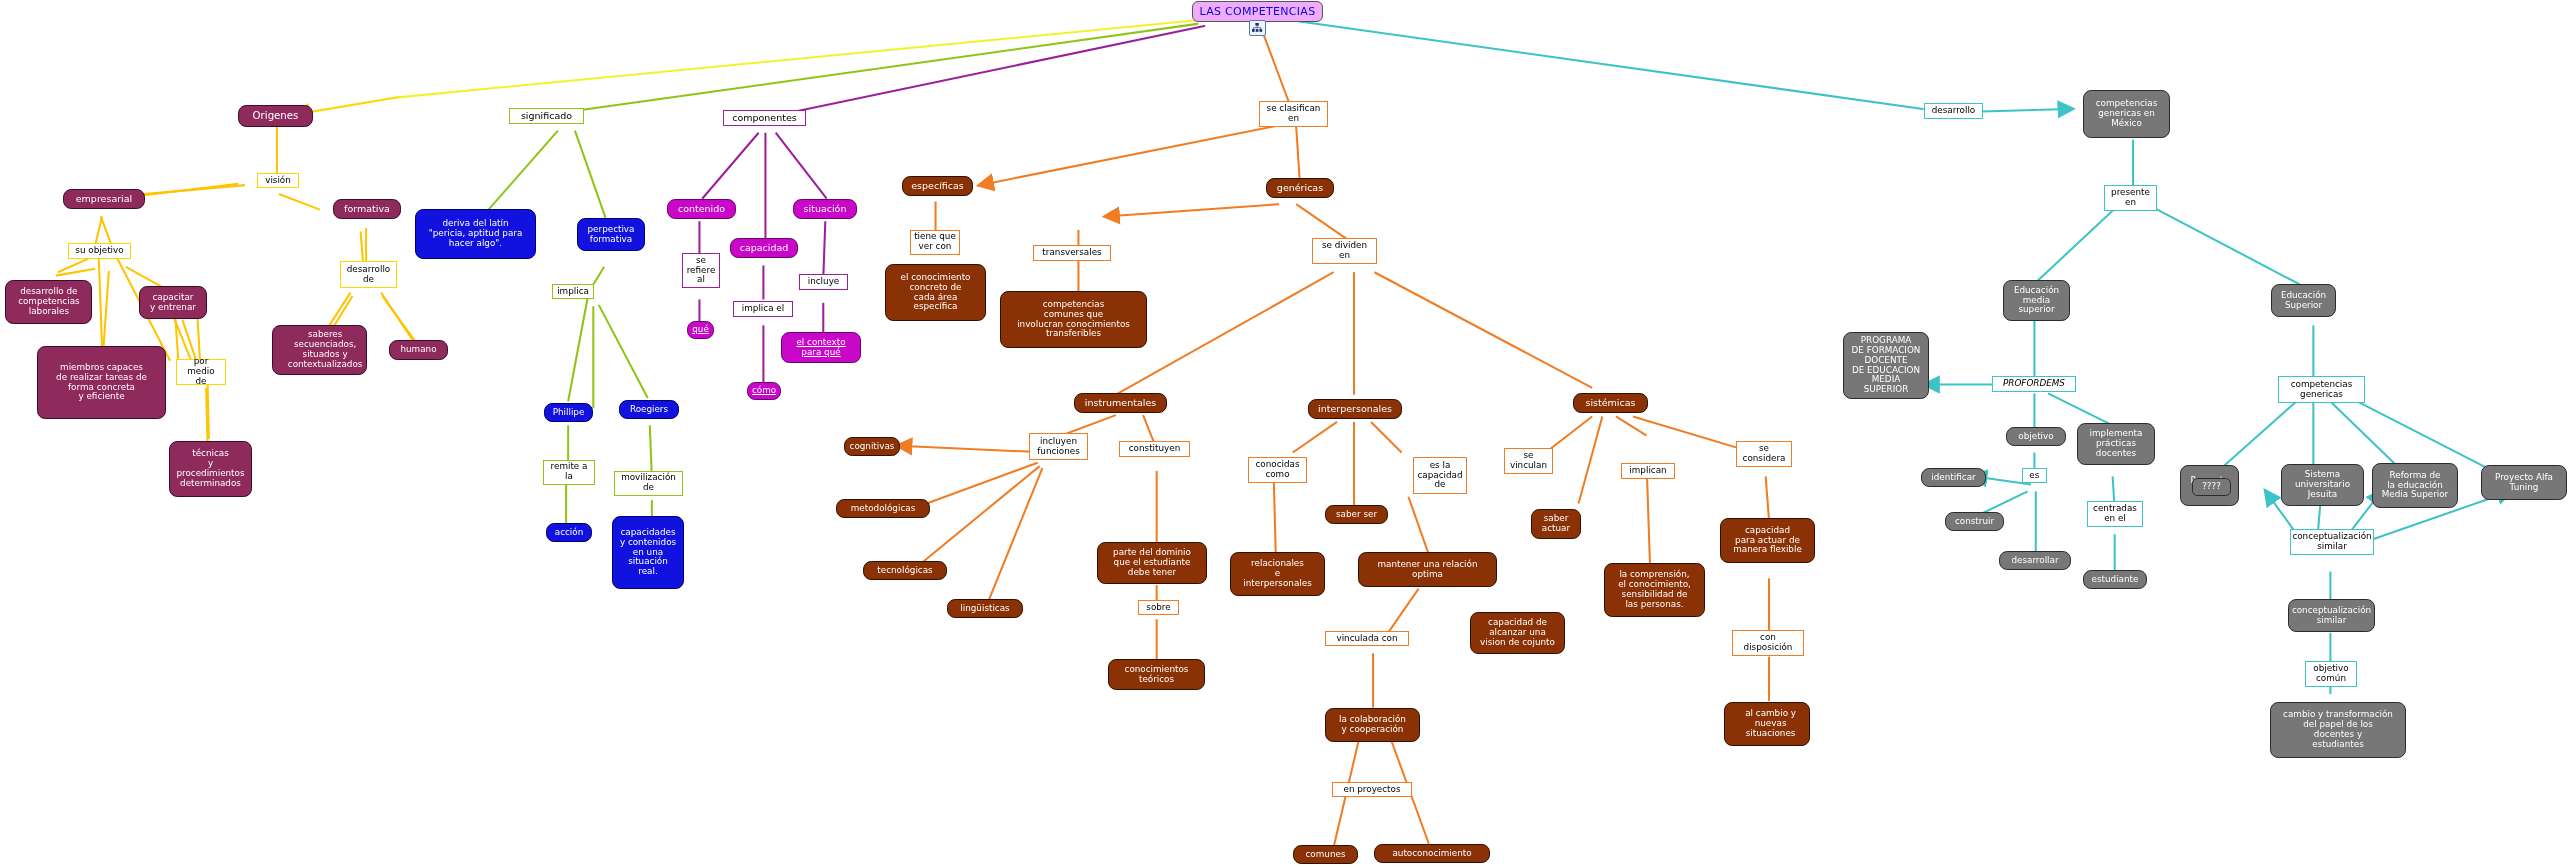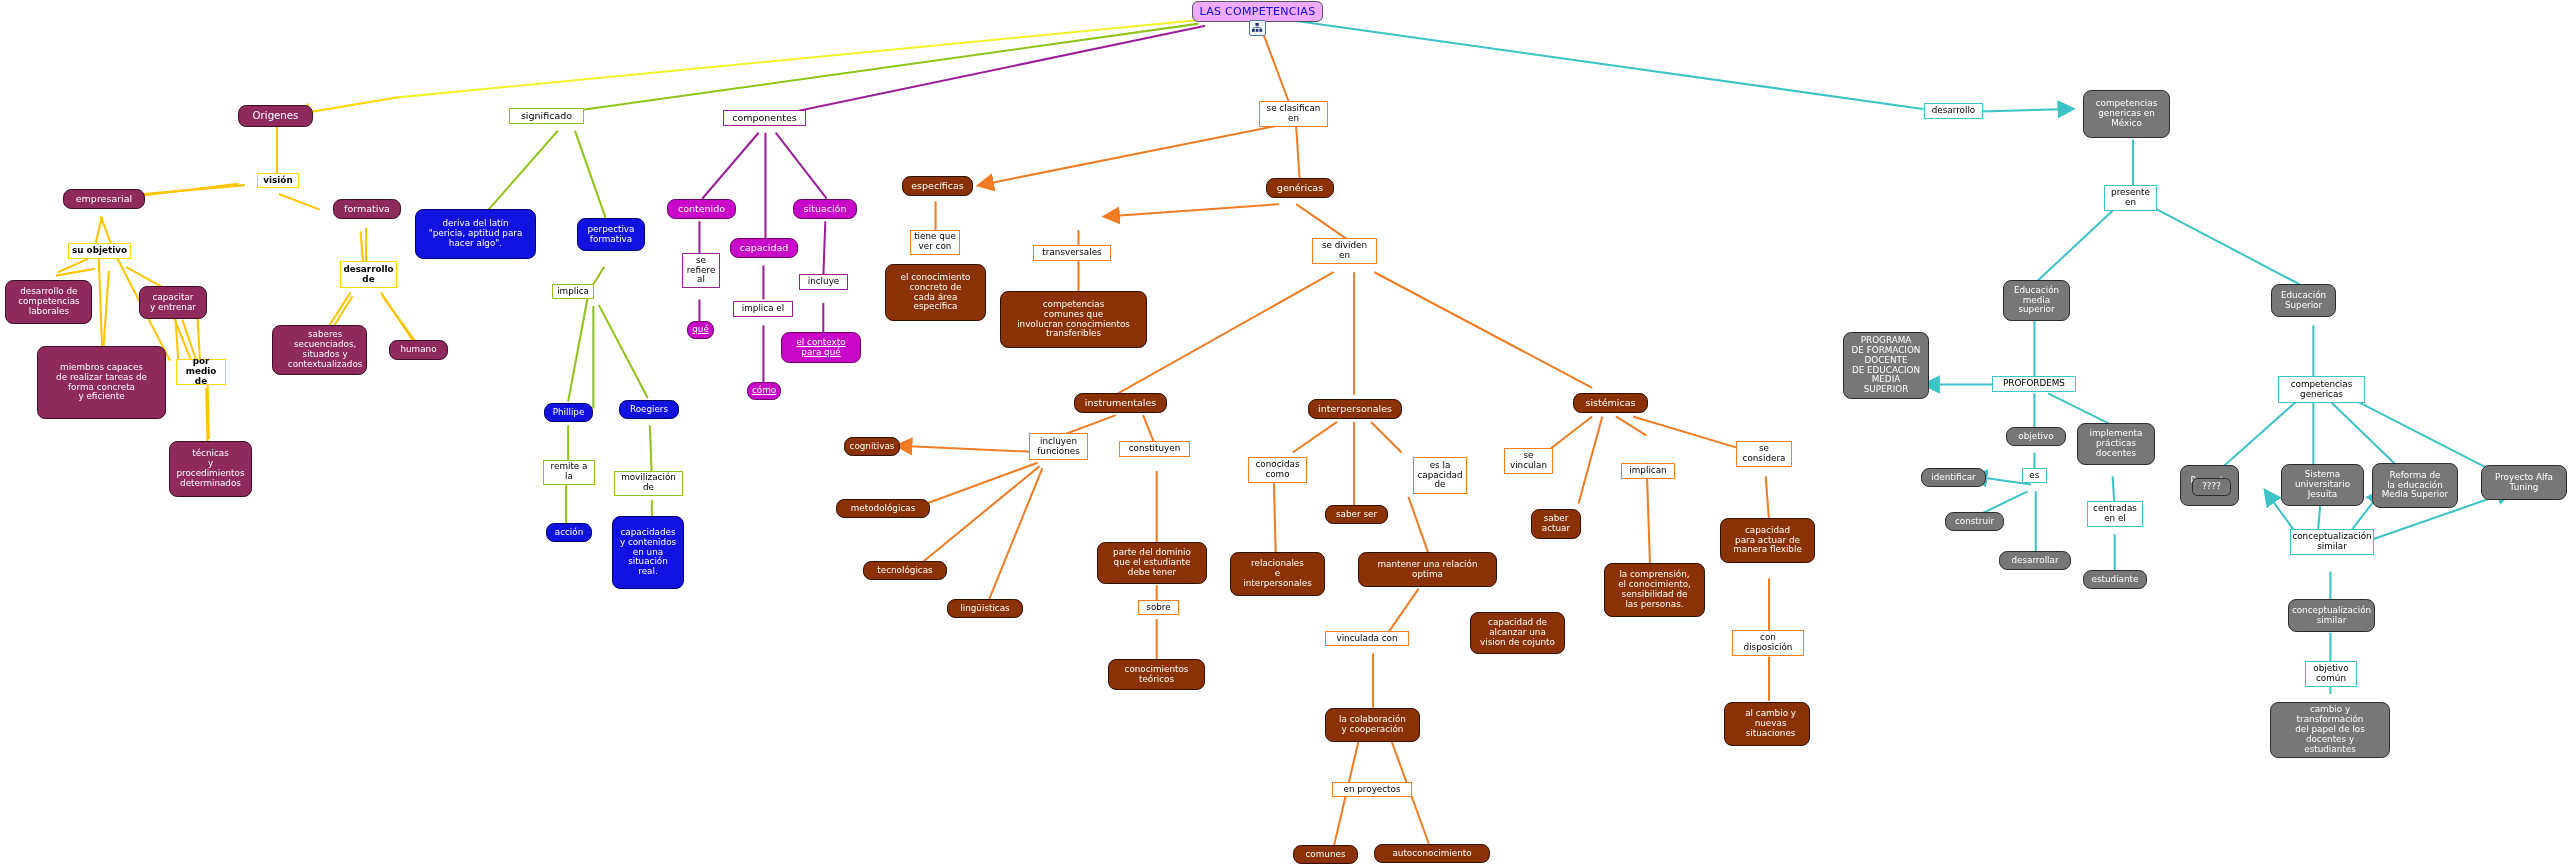--- a/index.html
+++ b/index.html
@@ -37,21 +37,21 @@
     white-space:pre-line;
   }
 
   
   .c-maroon{background:#8e2a5c;border-color:#3a0d26;}
   .c-blue{background:#1212e0;border-color:#00006a;}
   .c-magenta{background:#c907c9;border-color:#6a046a;}
   .c-brown{background:#8a3206;border-color:#2e1002;}
   .c-gray{background:#777777;border-color:#2b2b2b;}
 
-  .l-yellow{border-color:#ffd700;font-weight:bold;}
+  .l-yellow{border-color:#ffd700;}
   .l-green{border-color:#8fc417;}
   .l-purple{border-color:#9b1f9b;}
   .l-orange{border-color:#f07c24;}
   .l-teal{border-color:#3cc3c6;}
 
   .u{text-decoration:underline;}
 
   
   #title-node{
     position:absolute;
@@ -409,21 +409,21 @@
 
   <div class="link l-teal" style="left:2104px;top:185px;width:53px;height:26px;font-size:8.8px;">presente
 en</div>
 
   <div class="node c-gray" style="left:2003px;top:280px;width:67px;height:41px;font-size:8.8px;">Educación
 media
 superior</div>
   <div class="node c-gray" style="left:2271px;top:284px;width:65px;height:33px;font-size:8.8px;">Educación
 Superior</div>
 
-  <div class="link l-teal" style="left:1992px;top:376px;width:84px;height:16.3px;font-size:8.8px;">PROFORDEMS</div>
+  <div class="link l-teal" style="left:1992px;top:376px;width:84px;height:16.3px;font-size:8.8px;font-style:italic;">PROFORDEMS</div>
   <div class="node c-gray" style="left:1843px;top:332px;width:86px;height:67px;font-size:8.8px;">PROGRAMA
 DE FORMACION
 DOCENTE
 DE EDUCACION
 MEDIA
 SUPERIOR</div>
 
   <div class="node c-gray" style="left:2006px;top:427px;width:60px;height:19px;font-size:8.8px;">objetivo</div>
   <div class="link l-teal" style="left:2022px;top:468px;width:24.5px;height:15px;font-size:8.8px;">es</div>
   <div class="node c-gray" style="left:1921px;top:468px;width:65px;height:19px;font-size:8.8px;">identificar</div>
@@ -452,19 +452,19 @@
 Media Superior</div>
   <div class="node c-gray" style="left:2481px;top:465px;width:86px;height:35px;font-size:8.8px;">Proyecto Alfa
 Tuning</div>
 
   <div class="link l-teal" style="left:2290px;top:529px;width:84px;height:26px;font-size:8.8px;">conceptualización
 similar</div>
   <div class="node c-gray" style="left:2288px;top:599px;width:87px;height:33px;font-size:8.8px;">conceptualización
 similar</div>
   <div class="link l-teal" style="left:2305px;top:661px;width:52px;height:26px;font-size:8.8px;">objetivo
 común</div>
-  <div class="node c-gray" style="left:2270px;top:702px;width:120px;height:56px;font-size:8.8px;">cambio y transformación
+  <div class="node c-gray" style="left:2270px;top:702px;width:136px;height:56px;font-size:8.8px;">cambio y transformación
 del papel de los
 docentes y
 estudiantes</div>
 
 </div>
 
 
 </body></html>

